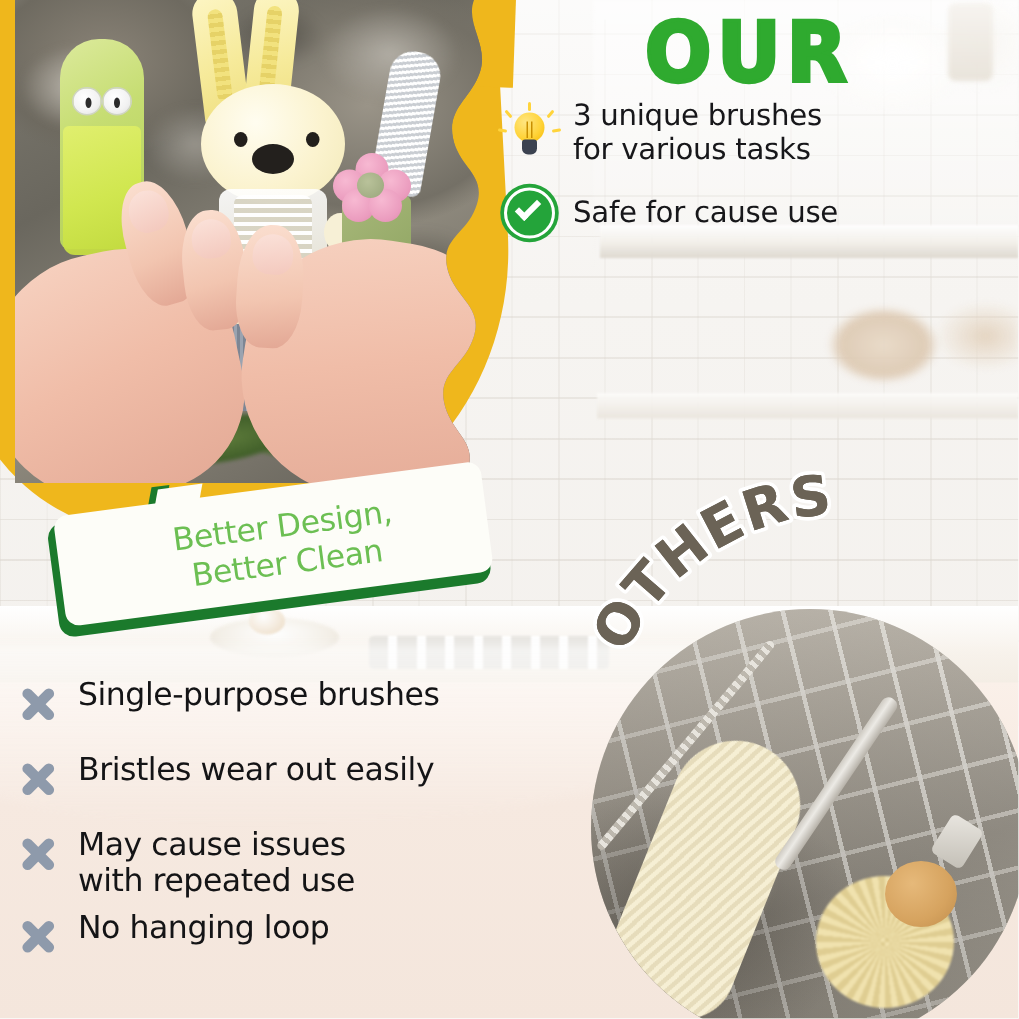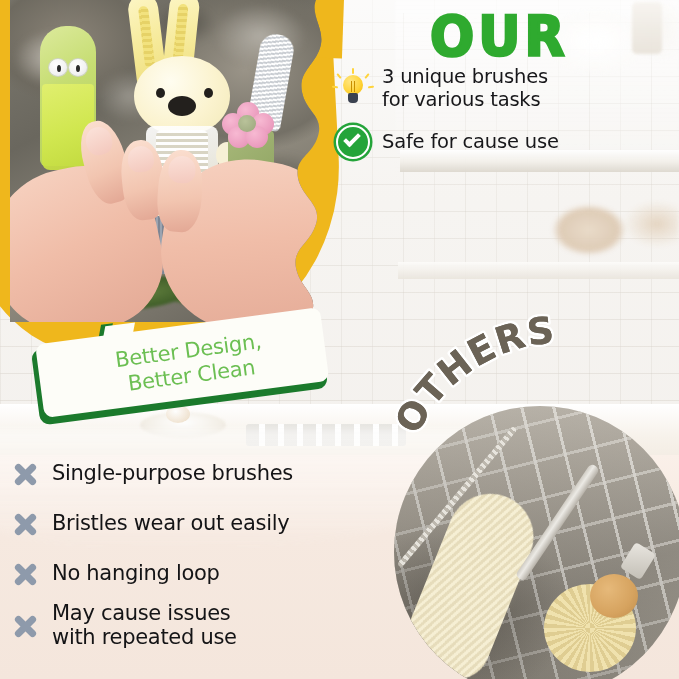--- a/index.html
+++ b/index.html
@@ -650,21 +650,21 @@
   }
 
   
   .cons-list {
     position: absolute;
     left: 8px; top: 452px;
     width: 372px;
   }
   .con-item {
     display: flex;
-    align-items: center;
+    align-items: flex-start;
     gap: 10px;
     margin-bottom: 7px;
     min-height: 43px;
   }
   .con-icon {
     flex: 0 0 34px;
     width: 34px; height: 34px;
     position: relative;
   }
   .x-bar {
@@ -848,27 +848,27 @@
         <div class="x-bar b"></div>
       </div>
       <div class="con-text">Bristles wear out easily</div>
     </div>
 
     <div class="con-item">
       <div class="con-icon">
         <div class="x-bar a"></div>
         <div class="x-bar b"></div>
       </div>
-      <div class="con-text">No hanging loop</div>
+      <div class="con-text">May cause issues
+with repeated use</div>
     </div>
 
     <div class="con-item">
       <div class="con-icon">
         <div class="x-bar a"></div>
         <div class="x-bar b"></div>
       </div>
-      <div class="con-text">May cause issues
-with repeated use</div>
+      <div class="con-text">No hanging loop</div>
     </div>
 
   </div>
 
 </div>
 
 </body></html>

